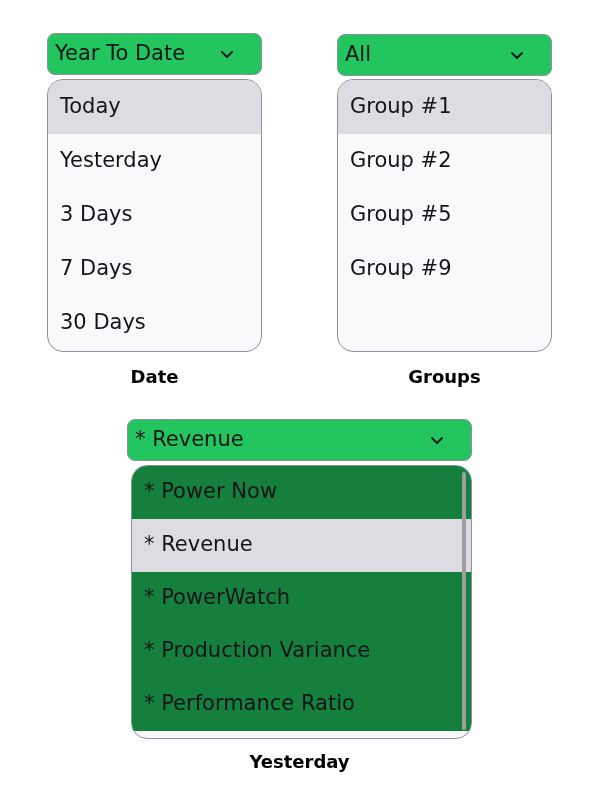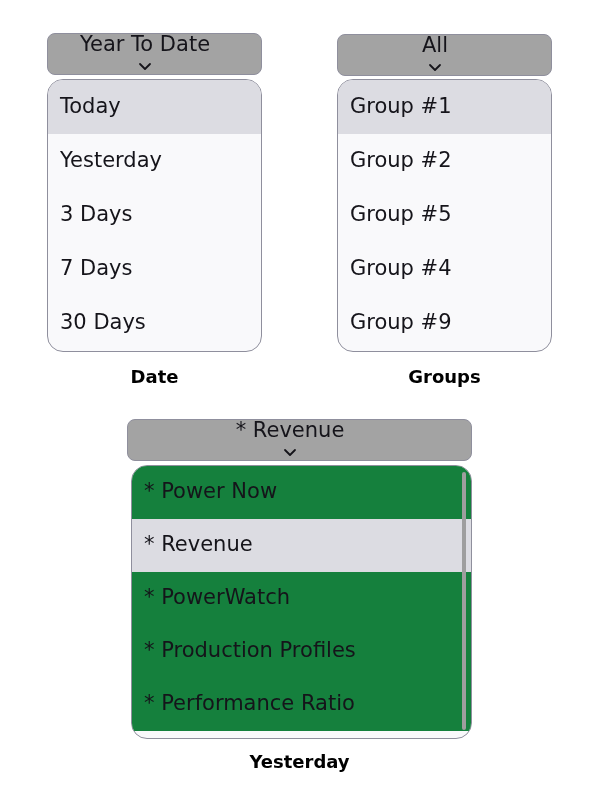--- a/index.html
+++ b/index.html
@@ -12,30 +12,29 @@
     height: 800px;
     position: relative;
     font-family: "DejaVu Sans", "Liberation Sans", sans-serif;
     overflow: hidden;
   }
 
   
   .combo {
     position: absolute;
     box-sizing: border-box;
-    background: #a3a3a3;
+    background: #22c55e;
     border: 1px solid #8f8f9d;
     border-radius: 8px;
     display: flex;
     align-items: center;
     padding: 0 26px 0 7px;
     font-size: 21px;
     color: #15141a;
     white-space: nowrap;
-    flex-direction: column;
   }
   .combo .combo-value {
     flex: 1 1 auto;
     overflow: hidden;
     line-height: 1;
     padding-bottom: 2px;
   }
   .combo .chev {
     flex: 0 0 auto;
     display: block;
@@ -156,23 +155,20 @@
     <div class="opt sel-gray">
         <span>Group #1</span>
       </div>
     <div class="opt">
         <span>Group #2</span>
       </div>
     <div class="opt">
         <span>Group #5</span>
       </div>
     <div class="opt">
-        <span>Group #4</span>
-      </div>
-    <div class="opt">
         <span>Group #9</span>
       </div>
   </div>
 </div>
 
 <div class="caption" id="caption-groups">Groups</div>
 
 <div class="combo" id="profiles-combo">
   <div class="combo-value">* Revenue</div>
   <span class="chev">
@@ -187,21 +183,21 @@
     <div class="opt sel-blue">
         <span>* Power Now</span>
       </div>
     <div class="opt sel-gray">
         <span>* Revenue</span>
       </div>
     <div class="opt sel-blue">
         <span>* PowerWatch</span>
       </div>
     <div class="opt sel-blue">
-        <span>* Production Profiles</span>
+        <span>* Production Variance</span>
       </div>
     <div class="opt sel-blue">
         <span>* Performance Ratio</span>
       </div>
     <div class="scrollbar" id="profiles-scroll"></div>
   </div>
 </div>
 
 <div class="caption" id="caption-profiles">Yesterday</div>
 

